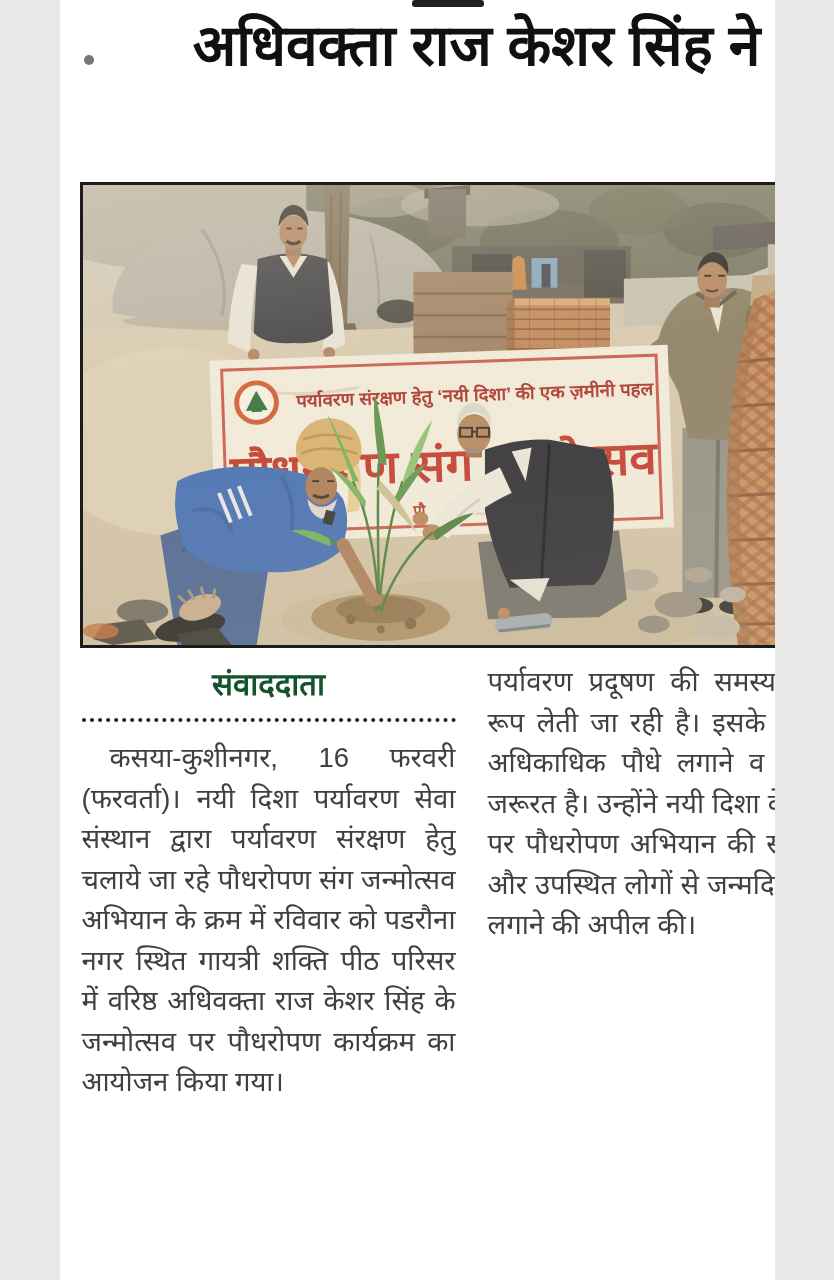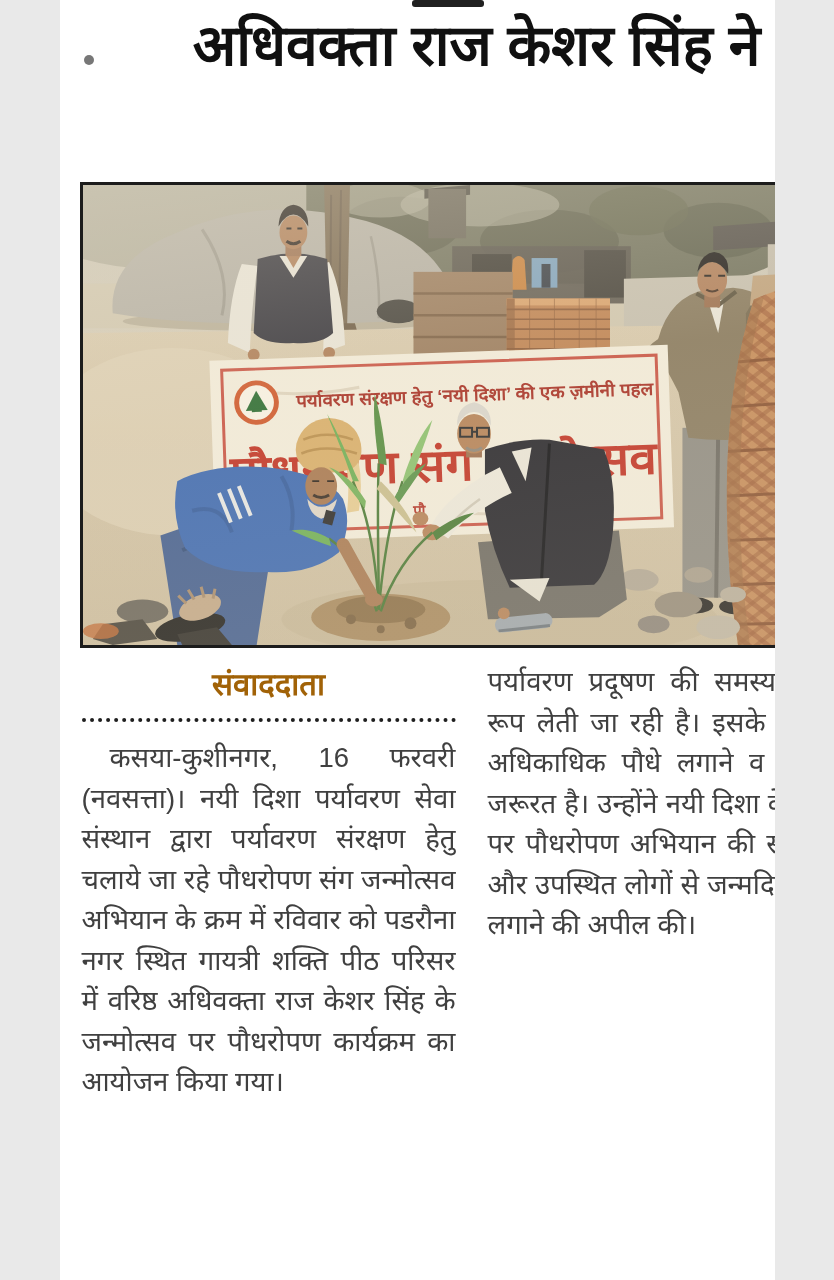--- a/index.html
+++ b/index.html
@@ -16,21 +16,21 @@
   }
   .photo-frame{
     position:absolute;left:20px;top:182px;width:795px;height:466px;
     border:3px solid #1c1c1c;box-sizing:border-box;background:#d5ccba;
   }
   .photo-frame svg{display:block;width:100%;height:100%;}
   .col{position:absolute;top:662px;}
   .col-left{left:22px;width:374px;}
   .col-right{left:428px;width:392px;}
   .byline{
-    margin:0;padding:0;text-align:center;font-size:31px;font-weight:bold;color:#a16207;
+    margin:0;padding:0;text-align:center;font-size:31px;font-weight:bold;color:#14532d;
   }
   .rule-dotted{
     margin:14px 0 16px 0;height:0;border-bottom:4px dotted #1f1f1f;
   }
   p.body-para{
     margin:0;font-size:27.5px;line-height:40.5px;text-align:justify;color:#404040;
   }
   p.body-para.indent{text-indent:28px;}
   .lead b{font-weight:normal;}
   .col-left p.first{margin-top:6px;}
@@ -312,20 +312,20 @@
         <ellipse cx="18" cy="452" rx="18" ry="8" fill="#c06a35" opacity="0.8"></ellipse>
       </g>
 
       <rect x="0" y="0" width="795" height="466" fill="url(#gHaze)"></rect>
     </svg>
   </div>
 
   <div class="col col-left">
     <h2 class="byline">संवाददाता</h2>
     <div class="rule-dotted"></div>
-    <p class="body-para indent lead first"><b>कसया-कुशीनगर, 16 फरवरी </b><b>(नवसत्ता)। </b><span>नयी दिशा पर्यावरण सेवा संस्थान द्वारा पर्यावरण संरक्षण हेतु चलाये जा रहे पौधरोपण संग जन्मोत्सव अभियान के क्रम में रविवार को पडरौना नगर स्थित गायत्री शक्ति पीठ परिसर में वरिष्ठ अधिवक्ता राज केशर सिंह के जन्मोत्सव पर पौधरोपण कार्यक्रम का आयोजन किया गया।</span></p>
+    <p class="body-para indent lead first"><b>कसया-कुशीनगर, 16 फरवरी </b><b>(फरवर्ता)। </b><span>नयी दिशा पर्यावरण सेवा संस्थान द्वारा पर्यावरण संरक्षण हेतु चलाये जा रहे पौधरोपण संग जन्मोत्सव अभियान के क्रम में रविवार को पडरौना नगर स्थित गायत्री शक्ति पीठ परिसर में वरिष्ठ अधिवक्ता राज केशर सिंह के जन्मोत्सव पर पौधरोपण कार्यक्रम का आयोजन किया गया।</span></p>
   </div>
 
   <div class="col col-right">
     <p class="body-para">पर्यावरण प्रदूषण की समस्या विकराल रूप लेती जा रही है। इसके निदान हेतु अधिकाधिक पौधे लगाने व बचाने की जरूरत है। उन्होंने नयी दिशा के जन्मदिन पर पौधरोपण अभियान की सराहना की और उपस्थित लोगों से जन्मदिन पर पौधा लगाने की अपील की।</p>
   </div>
 
 </div>
 
 </body></html>

